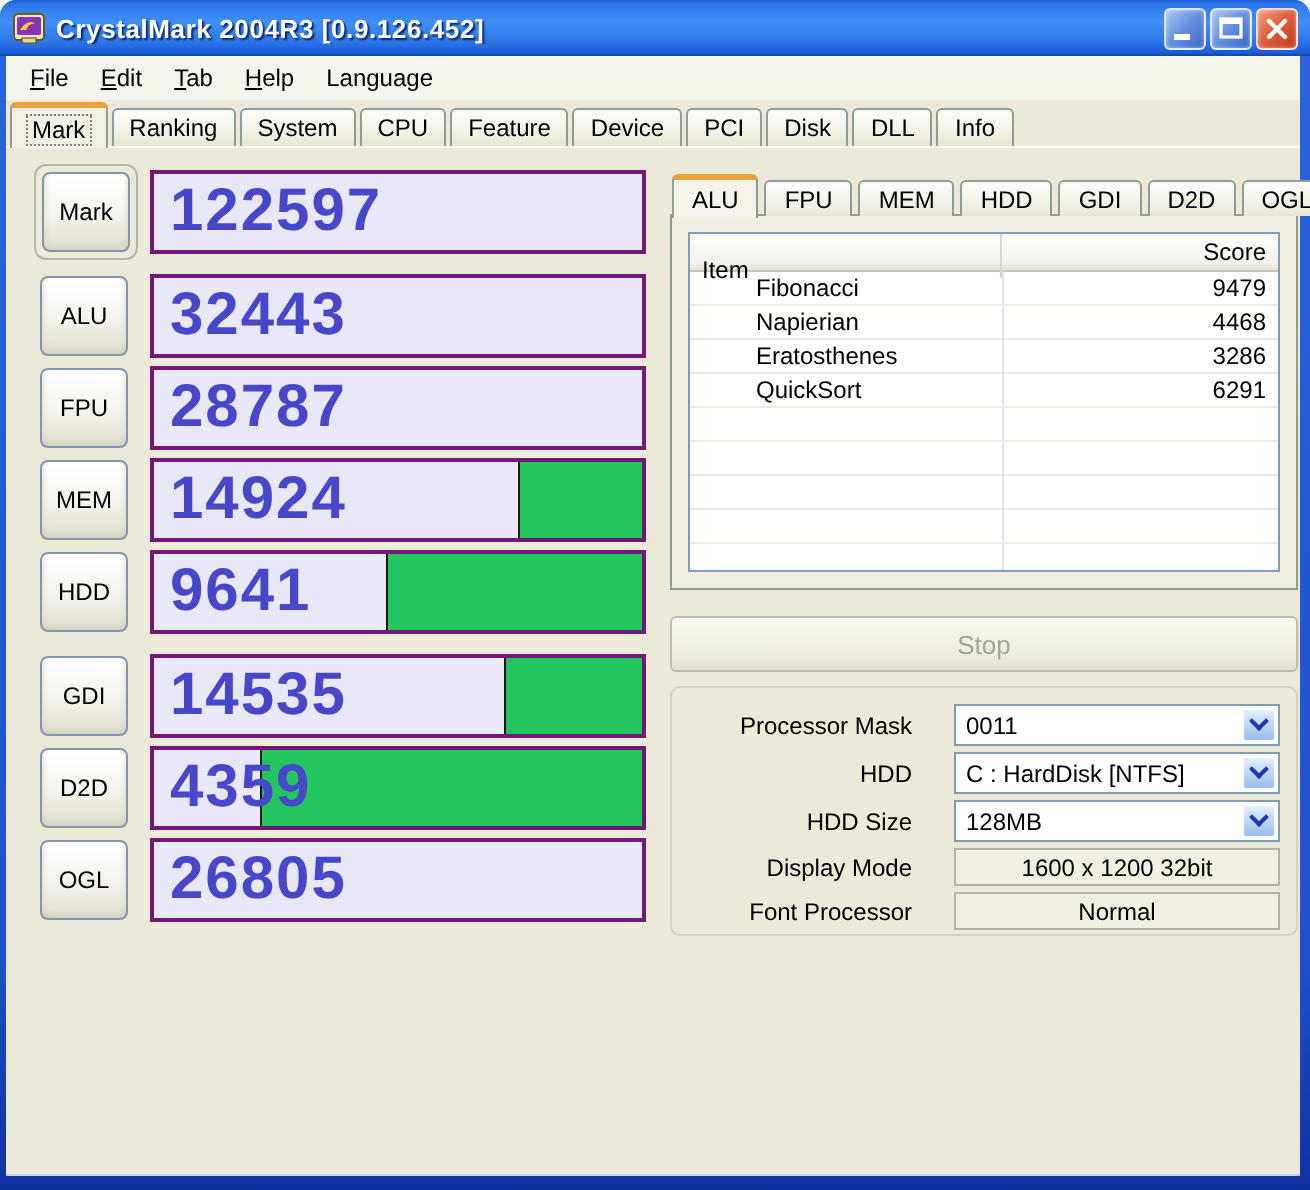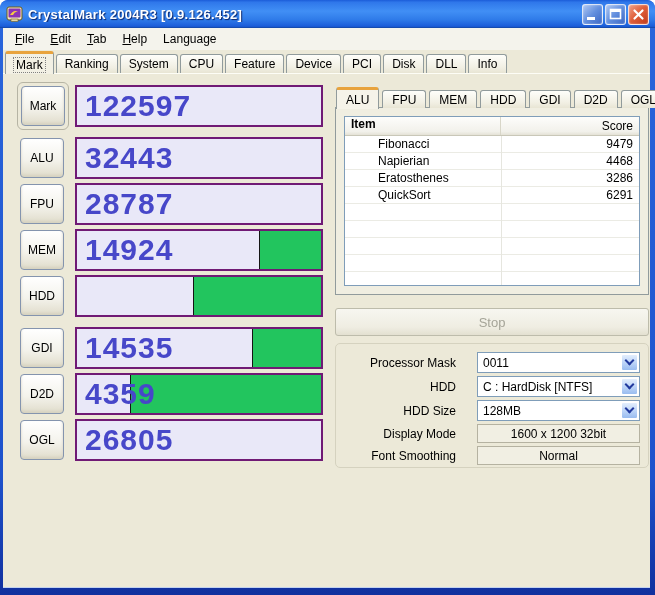--- a/index.html
+++ b/index.html
@@ -126,21 +126,21 @@
   .listview {
     background: #fff; border: 1px solid #7F9DB9;
     height: 100%; position: relative; overflow: hidden;
     font-size: 12px;
   }
   .lv-header {
     display: flex; height: 19px;
     background: linear-gradient(180deg, #FDFDFB 0%, #F2F1EB 80%, #E4E2D6 100%);
     border-bottom: 1px solid #C9C7B8;
   }
-  .lv-header .col-item { flex: 0 0 53%; padding: 0 6px; border-right: 1px solid #D8D6C8; font-weight: bold; }
+  .lv-header .col-item { flex: 0 0 53%; padding: 11px 6px; border-right: 1px solid #D8D6C8; }
   .lv-header .col-score { flex: 1; padding: 2px 6px; text-align: right; }
   .lv-body { position: relative; height: calc(100% - 19px); }
   .lv-body::after {
     content: ""; position: absolute; top: 0; bottom: 0; left: 53%;
     border-left: 1px solid #E6E6DF;
   }
   .lv-row { display: flex; height: 17px; border-bottom: 1px solid #EBEBE4; padding-left: 27px; }
   .lv-row .cell-item  { flex: 0 0 53%; padding: 1px 6px; }
   .lv-row .cell-score { flex: 1; padding: 1px 6px; text-align: right; }
   
@@ -282,20 +282,21 @@
           <div class="score-text">14924</div>
         </div>
       </div>
 
       <div class="bench-row gap-big">
         <div class="btn-cell">
             <button class="xp-btn">HDD</button>
           </div>
         <div class="score-box">
           <div class="bar-fill" style="width: 48%;"></div>
+          <div class="score-text">9641</div>
         </div>
       </div>
 
       <div class="bench-row">
         <div class="btn-cell">
             <button class="xp-btn">GDI</button>
           </div>
         <div class="score-box">
           <div class="bar-fill" style="width: 72%;"></div>
           <div class="score-text">14535</div>
@@ -416,21 +417,21 @@
               </span>
           </div>
         </div>
 
         <div class="set-row">
           <div class="set-label">Display Mode</div>
           <div class="static-field">1600 x 1200 32bit</div>
         </div>
 
         <div class="set-row">
-          <div class="set-label">Font Smoothing</div>
+          <div class="set-label">Font Processor</div>
           <div class="static-field">Normal</div>
         </div>
 
       </div>
 
     </div>
 
   </div>
 </div>
 

